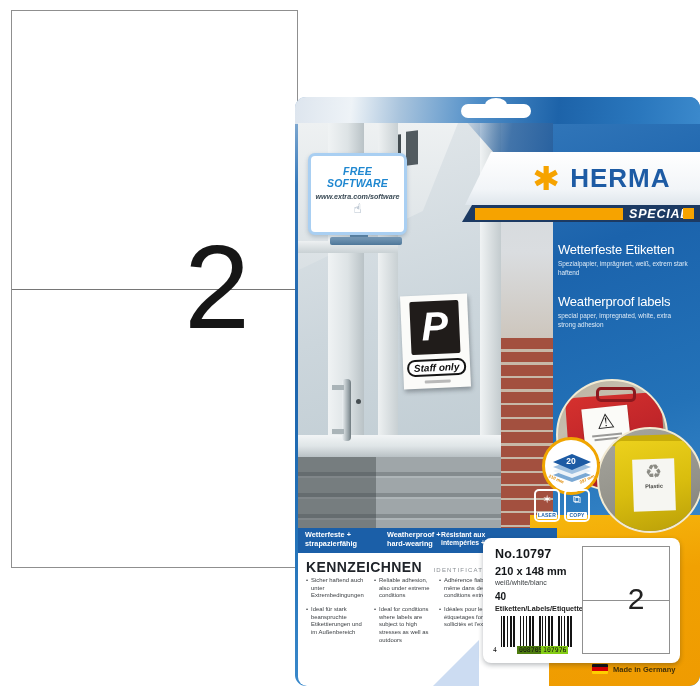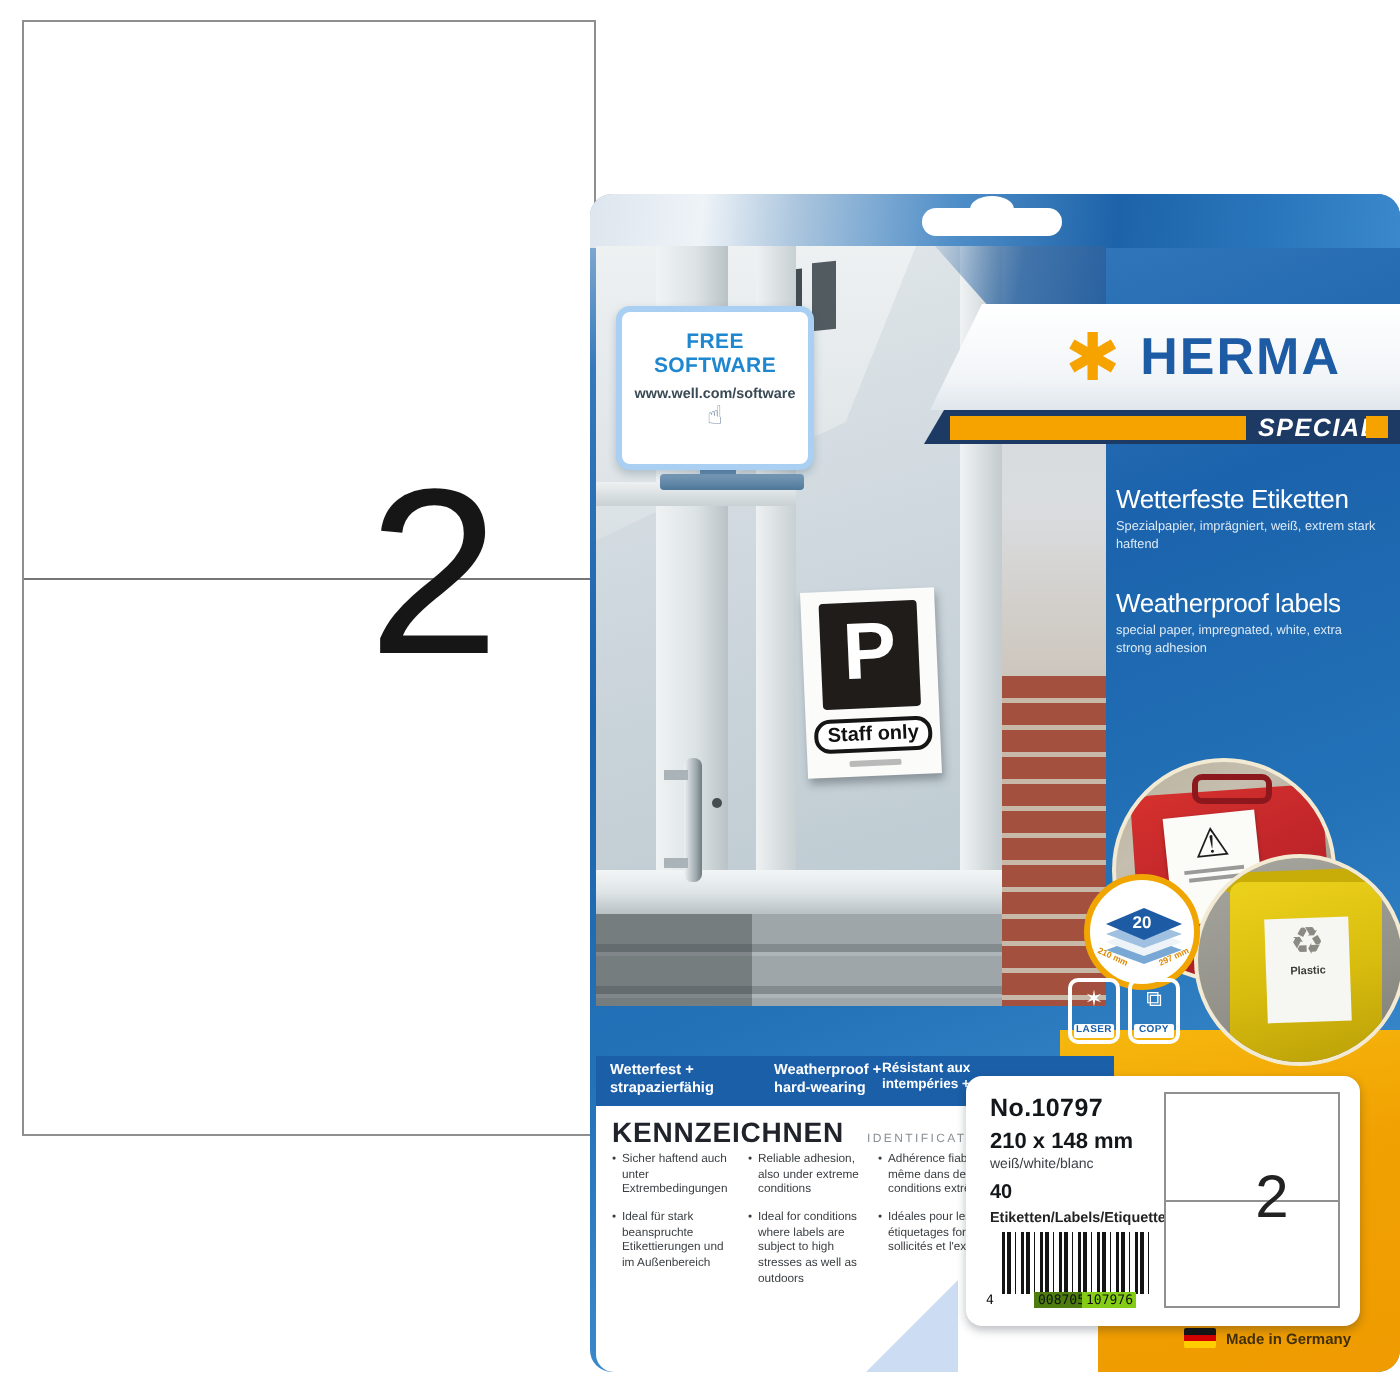--- a/index.html
+++ b/index.html
@@ -16,21 +16,21 @@
   
   .package{position:absolute;left:295px;top:97px;width:405px;height:589px;border-radius:11px;
     overflow:hidden;z-index:2;
     background:linear-gradient(160deg,#9dbbd8 0%,#3579bb 12%,#1b63ac 35%,#2372b8 60%,#3f8ecf 85%,#55a0dc 100%);}
   .hang-band{position:absolute;left:0;top:0;right:0;height:27px;
     background:linear-gradient(95deg,#dde5ee 0%,#eef3f7 14%,#a9c4dd 26%,#4f8ec8 45%,#1d63a9 65%,#2a77bd 85%,#3b89cc 100%);}
   .euro-slot{position:absolute;left:166px;top:7px;width:70px;height:14px;background:#fff;border-radius:7px;}
   .euro-slot::after{content:"";position:absolute;left:24px;top:-6px;width:22px;height:13px;background:#fff;border-radius:50%;}
 
   
-  .photo{position:absolute;left:3px;top:26px;width:255px;height:380px;background:#c6d1d7;overflow:hidden;z-index:1;}
+  .photo{position:absolute;left:3px;top:26px;width:255px;height:430px;background:#c6d1d7;overflow:hidden;z-index:1;font-style:italic;}
   .glass-hi{position:absolute;inset:0;background:linear-gradient(165deg,#e3e8eb 0%,#ccd6dc 45%,#b8c6cd 100%);}
   .reflect{position:absolute;left:0;top:0;width:160px;height:160px;
     background:linear-gradient(180deg,#eef1f2,#d8dfe3);clip-path:polygon(0 0,100% 0,78% 55%,0 92%);}
   .win1{position:absolute;left:88px;top:12px;width:15px;height:40px;background:#434c50;transform:skewY(-6deg);}
   .win2{position:absolute;left:108px;top:8px;width:12px;height:34px;background:#525b60;transform:skewY(-6deg);}
   .stileL{position:absolute;left:30px;top:0;width:36px;height:312px;background:linear-gradient(90deg,#f0f3f4 0%,#dde3e5 55%,#b9c2c6 100%);}
   .stileM{position:absolute;left:80px;top:0;width:20px;height:312px;background:linear-gradient(90deg,#eef1f2,#c8d0d3);}
   .stileR{position:absolute;left:182px;top:0;width:21px;height:312px;background:linear-gradient(90deg,#f0f3f4,#c3cbce);}
   .railT{position:absolute;left:0;top:118px;width:100px;height:12px;background:linear-gradient(180deg,#eef1f2,#c9d1d4);}
   .railM{position:absolute;left:0;top:312px;width:203px;height:22px;background:linear-gradient(180deg,#f2f5f6 0%,#dfe5e7 50%,#b9c1c5 100%);}
@@ -201,21 +201,21 @@
       <div class="brick"></div>
       <div class="handle"></div>
       <div class="harm1"></div>
       <div class="harm2"></div>
       <div class="lock"></div>
 
       <div class="m-neck"></div>
       <div class="m-stand"></div>
       <div class="monitor">
         <div class="fs-title">FREE SOFTWARE</div>
-        <div class="fs-url">www.well.com/software</div>
+        <div class="fs-url">www.extra.com/software</div>
         <div class="fs-hand">☝</div>
       </div>
 
       <div class="sign">
         <div class="sign-p-box">P</div>
         <div class="sign-caption">Staff only</div>
         <div class="sign-print"></div>
       </div>
 
       <div class="wedge"></div>
@@ -271,21 +271,21 @@
     <div class="pic pic-laser">
       <div class="pic-icon">✶</div>
       <div class="pic-label">LASER</div>
     </div>
     <div class="pic pic-copy">
       <div class="pic-icon">⧉</div>
       <div class="pic-label">COPY</div>
     </div>
 
     <div class="feature-strip">
-      <div class="fcol f1">Wetterfest + strapazierfähig</div>
+      <div class="fcol f1">Wetterfeste + strapazierfähig</div>
       <div class="fcol f2">Weatherproof + hard-wearing</div>
       <div class="fcol f3">Résistant aux intempéries + robustes</div>
     </div>
 
     <div class="ident">
       <div class="id-head">
         <span class="id-de">KENNZEICHNEN</span>
         <span class="id-en">IDENTIFICATION</span>
       </div>
       <div class="id-col c1">

